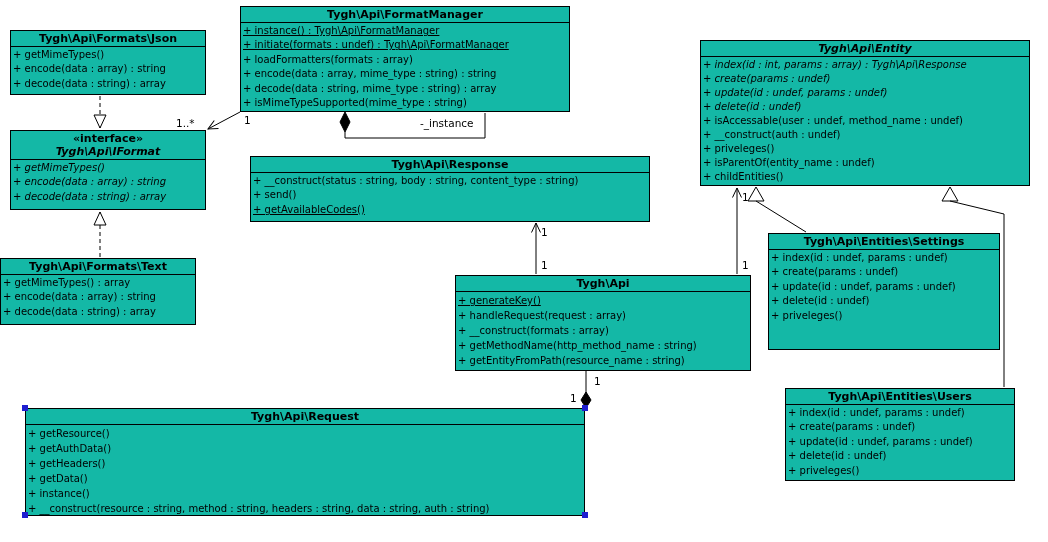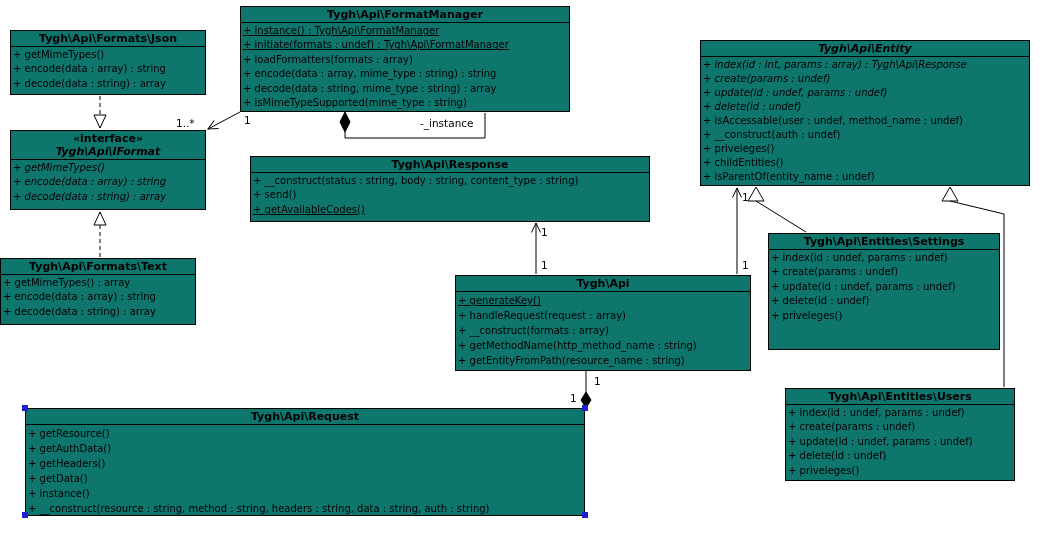--- a/index.html
+++ b/index.html
@@ -6,21 +6,21 @@
   html,body { width:1048px; height:542px; }
   body {
     background:#ffffff;
     font-family:"DejaVu Sans", "Liberation Sans", sans-serif;
     position:relative;
     overflow:hidden;
   }
   .canvas { position:absolute; left:0; top:0; width:1048px; height:542px; }
   .uml-class {
     position:absolute;
-    background:#0f766e;
+    background:#14b8a6;
     border:1px solid #000;
     z-index:2;
   }
   .uml-title {
     border-bottom:1px solid #000;
     font-weight:bold;
     font-size:11px;
     line-height:15px;
     text-align:center;
     padding:0 3px;
@@ -152,22 +152,22 @@
   <div class="uml-class" style="left:700px;top:40px;width:330px;height:146px">
     <div class="uml-title abstract">Tygh\Api\Entity</div>
     <div class="uml-methods lh14">
       <div class="m it">+ index(id : int, params : array) : Tygh\Api\Response</div>
       <div class="m it">+ create(params : undef)</div>
       <div class="m it">+ update(id : undef, params : undef)</div>
       <div class="m it">+ delete(id : undef)</div>
       <div class="m">+ isAccessable(user : undef, method_name : undef)</div>
       <div class="m">+ __construct(auth : undef)</div>
       <div class="m">+ priveleges()</div>
+      <div class="m">+ isParentOf(entity_name : undef)</div>
       <div class="m">+ childEntities()</div>
-      <div class="m">+ isParentOf(entity_name : undef)</div>
     </div>
   </div>
 
   <div class="uml-class" style="left:250px;top:156px;width:400px;height:66px">
     <div class="uml-title">Tygh\Api\Response</div>
     <div class="uml-methods">
       <div class="m">+ __construct(status : string, body : string, content_type : string)</div>
       <div class="m">+ send()</div>
       <div class="m ul">+ getAvailableCodes()</div>
     </div>

